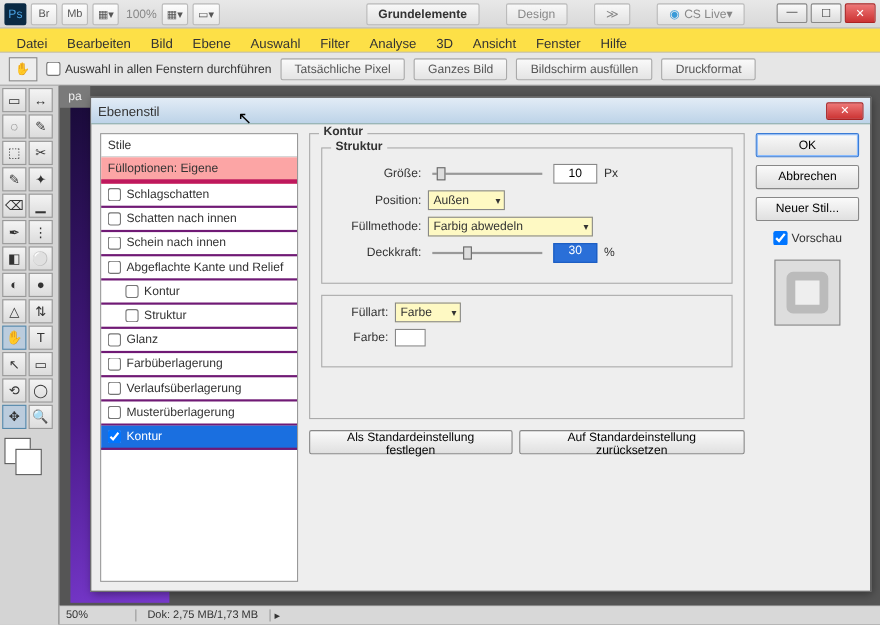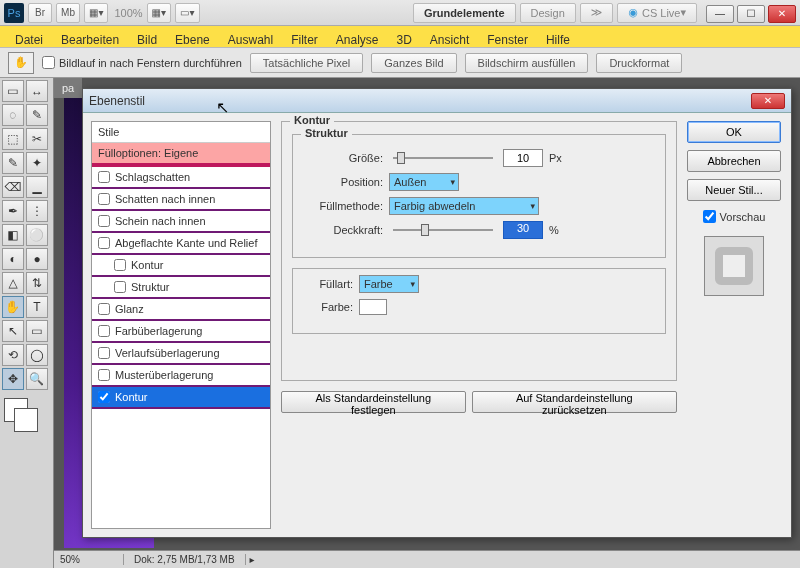--- a/index.html
+++ b/index.html
@@ -3,21 +3,21 @@
 <meta charset="utf-8">
 <style>
 * { box-sizing: border-box; margin: 0; padding: 0; font-family: "Segoe UI", Tahoma, sans-serif; }
 body { background: #e4e4e4; width: 800px; height: 568px; overflow: hidden; position: relative; font-size: 11px; color: #333; }
 
 
 .titlebar { height: 26px; background: linear-gradient(#e8e8e8,#d8d8d8); display:flex; align-items:center; padding:0 4px; border-bottom:1px solid #aaa;}
 .ps-logo { width:20px; height:20px; background:#0a2a44; color:#4aa0e0; font-weight:normal; display:flex; align-items:center; justify-content:center; border-radius:2px; font-size:11px;}
 .tb-btn { border:1px solid #bbb; background:linear-gradient(#fdfdfd,#e8e8e8); height:20px; min-width:24px; display:flex; align-items:center; justify-content:center; margin-left:4px; font-size:10px; color:#555; border-radius:2px; padding:0 4px;}
 .titlebar .zoom { margin-left:6px; color:#888; font-size:11px;}
-.titlebar .tab-right { margin-left:auto; display:flex; align-items:flex-end;}
+.titlebar .tab-right { margin-left:auto; display:flex; align-items:flex-start;gap:20px;}
 .pill { border:1px solid #bbb; background:linear-gradient(#f8f8f8,#e2e2e2); height:20px; padding:0 10px; display:flex; align-items:center; color:#888; border-radius:2px; margin-left:4px; font-size:11px;}
 .pill.active { color:#333; font-weight:bold;}
 .win-btns { display:flex; margin-left:6px;}
 .win-btn { width:28px; height:18px; border:1px solid #888; margin-left:3px; display:flex; align-items:center; justify-content:center; font-size:10px; background:linear-gradient(#fafafa,#dcdcdc); border-radius:2px;}
 .win-btn.close { background:linear-gradient(#e77,#c33); color:#fff; border-color:#a22;}
 
 
 .menubar { height:22px; background:#fde047; display:flex; align-items:flex-end; padding:0 6px; border-bottom:1px solid #bbb;}
 .menubar span { padding:0 9px; font-size:12px; color:#333;}
 
@@ -60,21 +60,21 @@
 .center-col { flex:1; padding:8px 10px;}
 .group { border:1px solid #aaa; padding:8px 10px 12px; margin-bottom:10px; position:relative; background:#eee;}
 .group-title { position:absolute; top:-8px; left:8px; background:#eee; padding:0 4px; font-size:11px; font-weight:bold;}
 .group.outer > .group-title { font-weight:bold;}
 .frow { display:flex; align-items:center; margin:6px 0; gap:6px; font-size:11px;}
 .frow .lbl { width:80px; text-align:right;}
 .slider-track { flex:0 0 100px; height:2px; background:#999; position:relative; margin:0 4px;}
 .slider-thumb { position:absolute; top:-5px; width:8px; height:12px; background:#ddd; border:1px solid #666;}
 .numbox { width:40px; height:18px; border:1px solid #888; background:#fff; text-align:center; font-size:11px;}
 .numbox.sel { background:#2a6fd8; color:#fff; border-color:#1a5bc0;}
-.dd { height:18px; border:1px solid #888; background:#7dd3fc; padding:0 16px 0 4px; font-size:11px; display:flex; align-items:center; position:relative; min-width:60px;}
+.dd { height:18px; border:1px solid #888; background:#fef9c3; padding:0 16px 0 4px; font-size:11px; display:flex; align-items:center; position:relative; min-width:60px;}
 .dd::after { content:"▾"; position:absolute; right:3px; font-size:9px; color:#333;}
 .color-swatch { width:28px; height:16px; border:1px solid #888; background:#fff;}
 .btn { border:1px solid #888; background:linear-gradient(#fafafa,#e0e0e0); height:22px; padding:0 12px; font-size:11px; border-radius:2px;}
 
 .right-col { width:104px; padding:8px 10px 8px 0; display:flex; flex-direction:column; gap:7px; align-items:stretch;}
 .right-col .btn { width:100%;}
 .btn.primary { border-color:#3a7bd5; box-shadow:inset 0 0 0 1px #8bf;}
 .preview-box { width:60px; height:60px; border:1px solid #888; background:#ddd; margin:6px auto 0; display:flex; align-items:center; justify-content:center;}
 .preview-inner { width:38px; height:38px; border:8px solid #bbb; border-radius:6px; background:#eee;}
 .chk { display:flex; align-items:center; gap:4px; font-size:11px; margin-top:2px; justify-content:center;}
@@ -116,21 +116,21 @@
   <span>3D</span>
   <span>Ansicht</span>
   <span>Fenster</span>
   <span>Hilfe</span>
 </div>
 
 <div class="optbar">
   <div class="hand">✋</div>
   <label>
       <input type="checkbox" style="">
-      <span>Bildlauf in nach Fenstern durchführen</span>
+      <span>Auswahl in allen Fenstern durchführen</span>
     </label>
   <button class="opt-btn">Tatsächliche Pixel</button>
   <button class="opt-btn">Ganzes Bild</button>
   <button class="opt-btn">Bildschirm ausfüllen</button>
   <button class="opt-btn">Druckformat</button>
 </div>
 
 <div class="workspace">
   <div class="tools">
     <div class="tool">▭</div>

